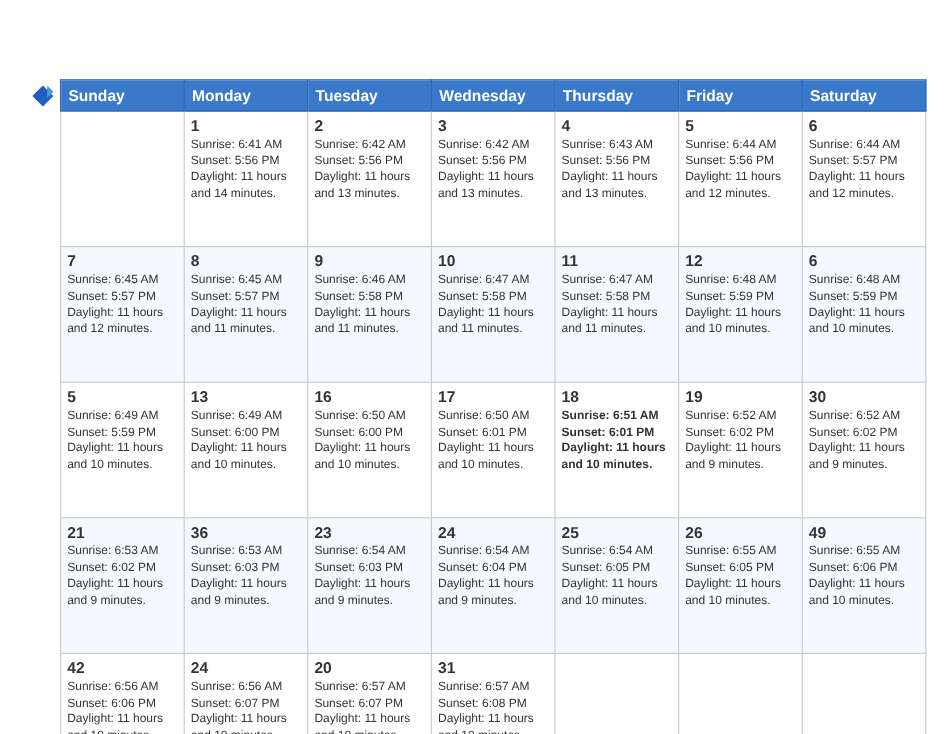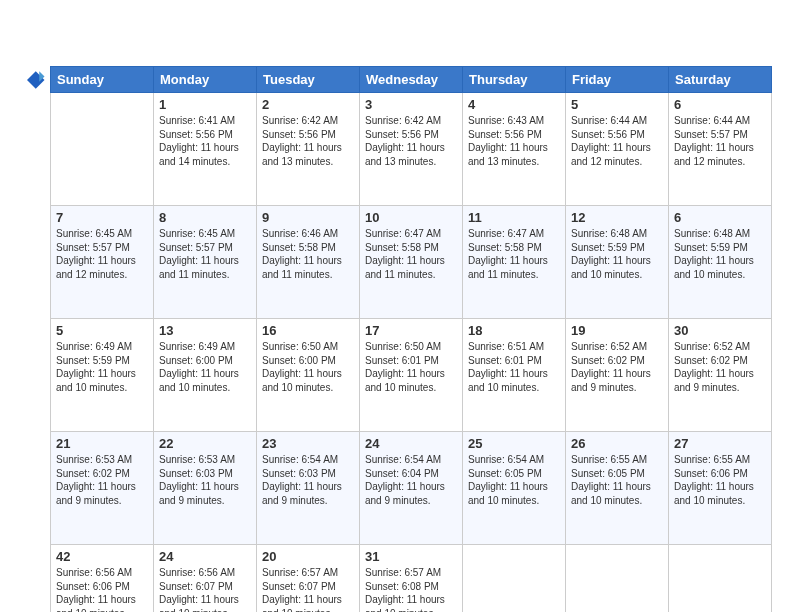--- a/index.html
+++ b/index.html
@@ -256,21 +256,21 @@
           </td>
           <td>
             <span class="day-number">17</span>
             <div class="day-detail" style="white-space: pre-line;">Sunrise: 6:50 AM
 Sunset: 6:01 PM
 Daylight: 11 hours
 and 10 minutes.</div>
           </td>
           <td>
             <span class="day-number">18</span>
-            <div class="day-detail" style="white-space: pre-line;">Sunrise: 6:51 AM
+            <div class="day-detail" style="white-space: pre-line; font-weight: bold;">Sunrise: 6:51 AM
 Sunset: 6:01 PM
 Daylight: 11 hours
 and 10 minutes.</div>
           </td>
           <td>
             <span class="day-number">19</span>
             <div class="day-detail" style="white-space: pre-line;">Sunrise: 6:52 AM
 Sunset: 6:02 PM
 Daylight: 11 hours
 and 9 minutes.</div>
@@ -285,21 +285,21 @@
         </tr>
         <tr class="row-alt">
           <td>
             <span class="day-number">21</span>
             <div class="day-detail" style="white-space: pre-line;">Sunrise: 6:53 AM
 Sunset: 6:02 PM
 Daylight: 11 hours
 and 9 minutes.</div>
           </td>
           <td>
-            <span class="day-number">22</span>
+            <span class="day-number">36</span>
             <div class="day-detail" style="white-space: pre-line;">Sunrise: 6:53 AM
 Sunset: 6:03 PM
 Daylight: 11 hours
 and 9 minutes.</div>
           </td>
           <td>
             <span class="day-number">23</span>
             <div class="day-detail" style="white-space: pre-line;">Sunrise: 6:54 AM
 Sunset: 6:03 PM
 Daylight: 11 hours
@@ -320,21 +320,21 @@
 and 10 minutes.</div>
           </td>
           <td>
             <span class="day-number">26</span>
             <div class="day-detail" style="white-space: pre-line;">Sunrise: 6:55 AM
 Sunset: 6:05 PM
 Daylight: 11 hours
 and 10 minutes.</div>
           </td>
           <td>
-            <span class="day-number">27</span>
+            <span class="day-number">49</span>
             <div class="day-detail" style="white-space: pre-line;">Sunrise: 6:55 AM
 Sunset: 6:06 PM
 Daylight: 11 hours
 and 10 minutes.</div>
           </td>
         </tr>
         <tr>
           <td>
             <span class="day-number">42</span>
             <div class="day-detail" style="white-space: pre-line;">Sunrise: 6:56 AM

